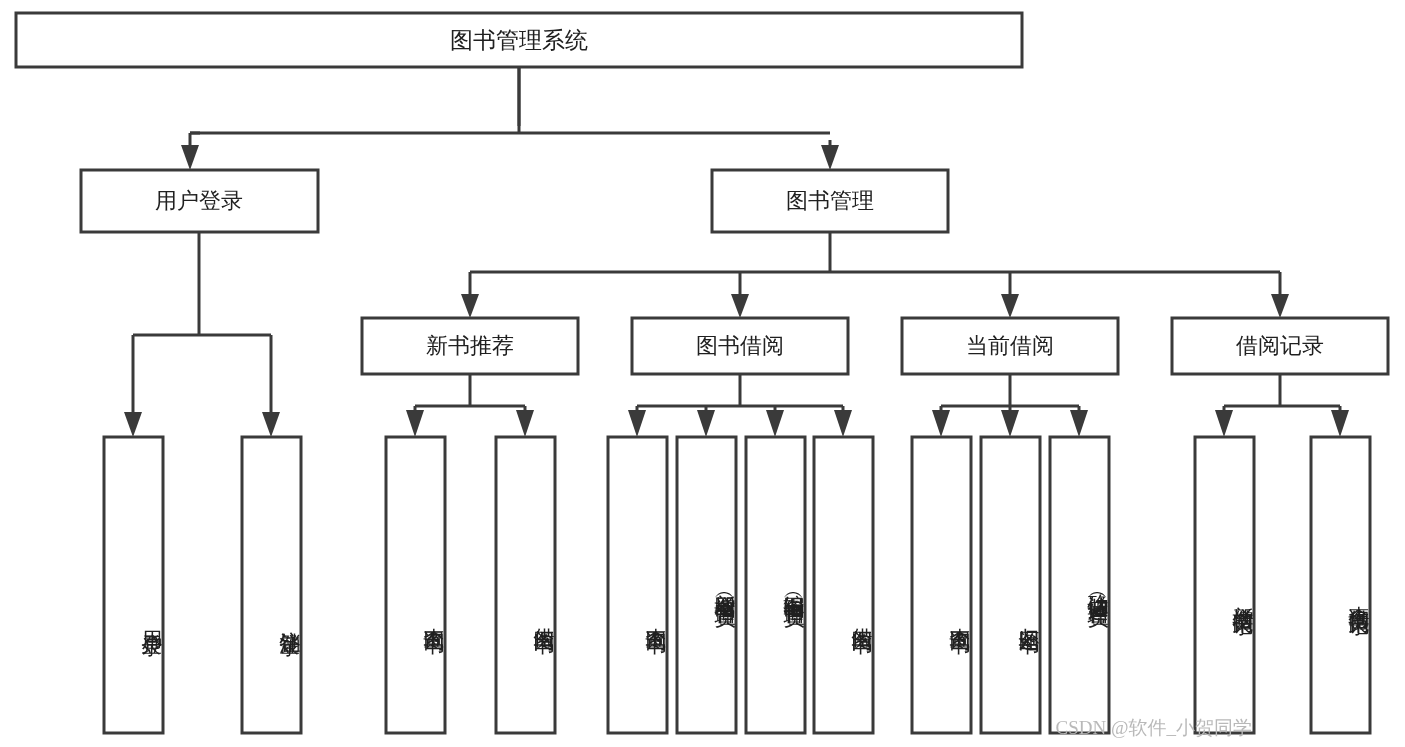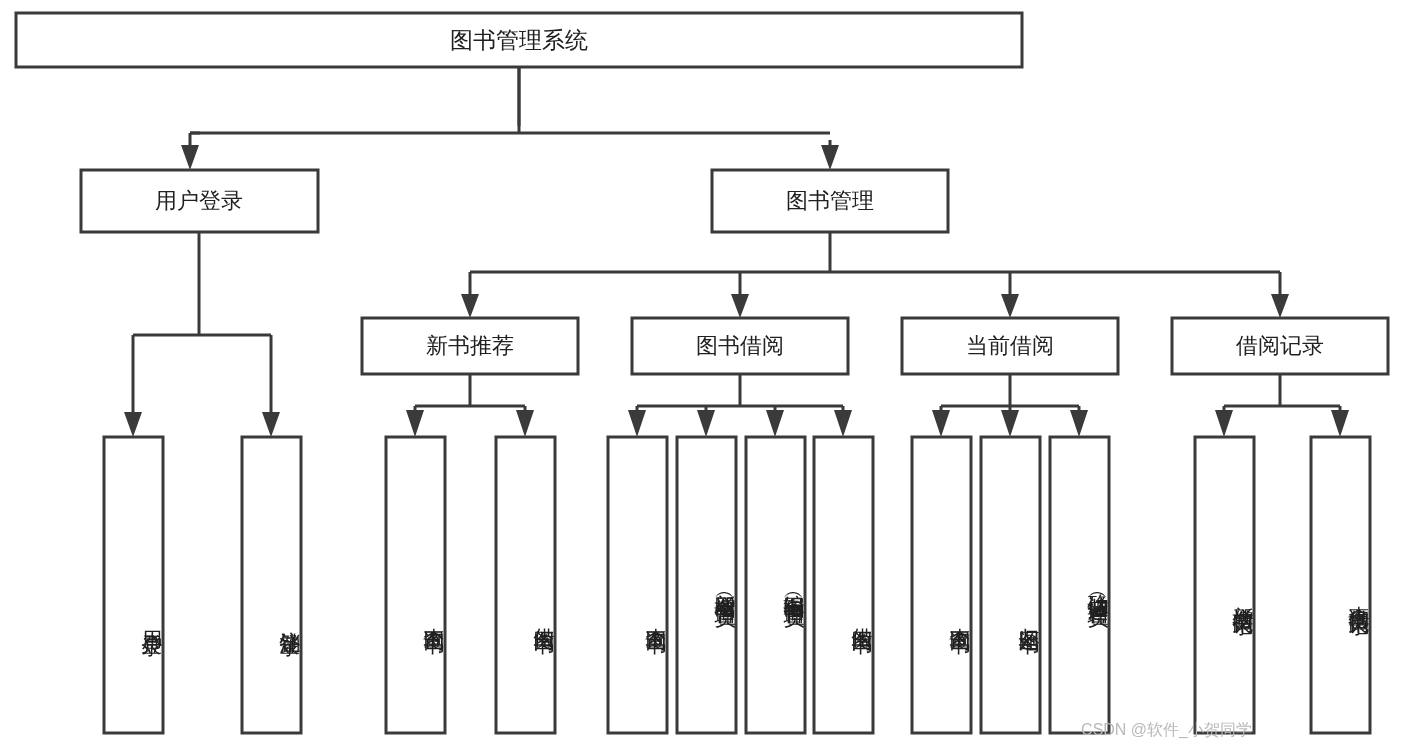--- a/index.html
+++ b/index.html
@@ -63,22 +63,22 @@
     display: flex;
     align-items: flex-start;
     justify-content: center;
     white-space: nowrap;
     pointer-events: none;
   }
   .watermark {
     position: absolute;
     right: 8px;
     bottom: 6px;
-    font-family: Liberation Sans, sans-serif;
-    font-size: 16px;
+    font-family: Liberation Serif, serif;
+    font-size: 19px;
     color: #b9b9b9;
     white-space: nowrap;
   }
 </style>
 </head>
 <body>
 
 <div id="diagram-root">
 
   <svg class="diagram-canvas" viewBox="0 0 1405 747" xmlns="http://www.w3.org/2000/svg">

